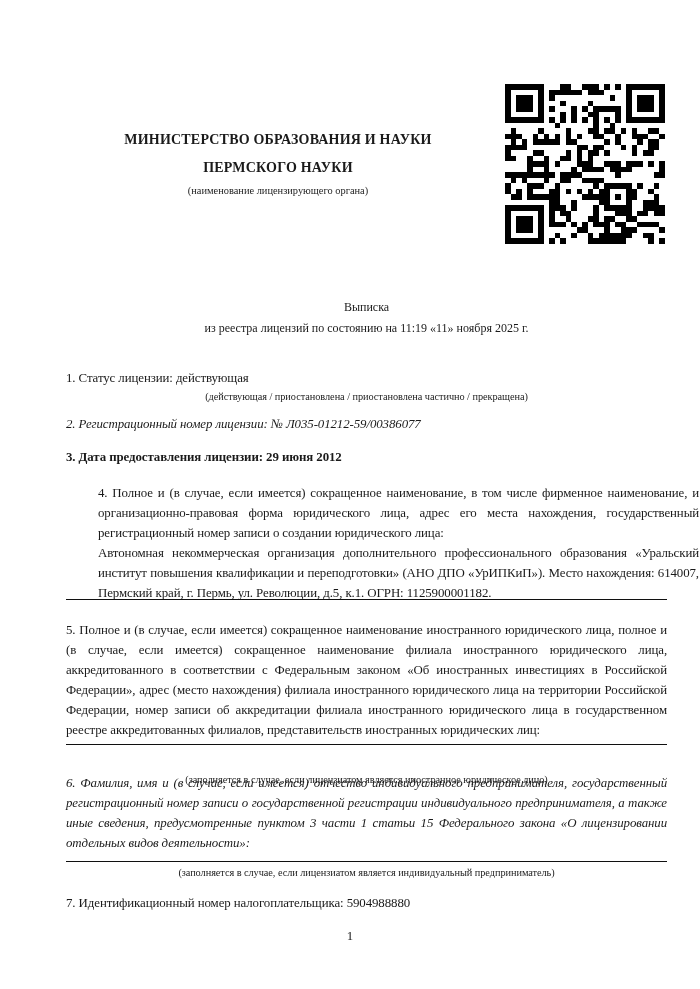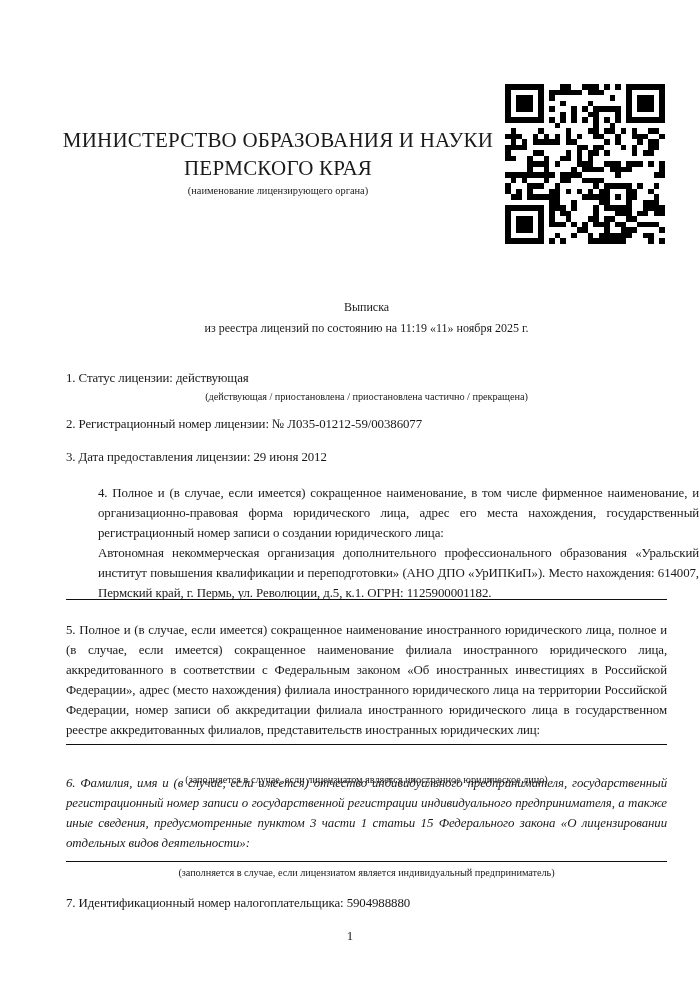--- a/index.html
+++ b/index.html
@@ -10,21 +10,21 @@
     color:#1a1a1a;
     position:relative;
   }
   .page {
     position:relative; width:700px; height:989px; background:#fff; overflow:hidden;
   }
   .ministry {
     position:absolute; left:43px; top:126px; width:470px; text-align:center;
   }
   .ministry-name {
-    font-weight:normal; font-size:21px; line-height:28px; letter-spacing:0.2px;
+    font-weight:bold; font-size:14px; line-height:28px; letter-spacing:0.2px;
   }
   .org-caption {
     font-size:10.4px; line-height:14px; margin-top:2px; color:#1d1d1d;
   }
   .qr {
     position:absolute; left:505px; top:84px; width:160px; height:160px;
   }
   .qr svg { width:160px; height:160px; shape-rendering:crispEdges; display:block; }
   .doc-title {
     position:absolute; left:66px; top:297px; width:601px;
@@ -47,41 +47,41 @@
   .rule {
     position:absolute; left:66px; width:601px; height:0;
     border-top:1.8px solid #101010;
   }
   .page-number {
     position:absolute; left:0; top:926px; width:700px;
     text-align:center; font-size:12.9px; line-height:20px;
   }
   
   #item-1 { top:368px; }
-  #item-2 { top:414px; }
-  #item-3 { top:447px; }
+  #item-2 { top:414px;font-style:italic; }
+  #item-3 { top:447px;font-weight:bold; }
   #item-4 { top:483px;margin-left:32px; }
   #rule-4 { top:599px; }
   #caption-4 { top:601px; }
   #item-5 { top:620px; }
   #rule-5 { top:744px; }
   #caption-5 { top:748px;margin-top:24px; }
   #item-6 { top:773px;font-style:italic; }
   #rule-6 { top:861px; }
   #caption-6 { top:865px; }
   #item-7 { top:893px; }
 </style>
 </head>
 <body>
 
 <div class="page">
 
   <div class="ministry">
     <div class="ministry-name">МИНИСТЕРСТВО ОБРАЗОВАНИЯ И НАУКИ</div>
-    <div class="ministry-name">ПЕРМСКОГО КРАЯ</div>
+    <div class="ministry-name">ПЕРМСКОГО НАУКИ</div>
     <div class="org-caption">(наименование лицензирующего органа)</div>
   </div>
 
   <div class="qr" id="qr-box">
       <svg viewBox="0 0 29 29" xmlns="http://www.w3.org/2000/svg" fill="#000000">
         <rect x="0" y="0" width="1" height="1"></rect>
         <rect x="1" y="0" width="1" height="1"></rect>
         <rect x="2" y="0" width="1" height="1"></rect>
         <rect x="3" y="0" width="1" height="1"></rect>
         <rect x="4" y="0" width="1" height="1"></rect>

